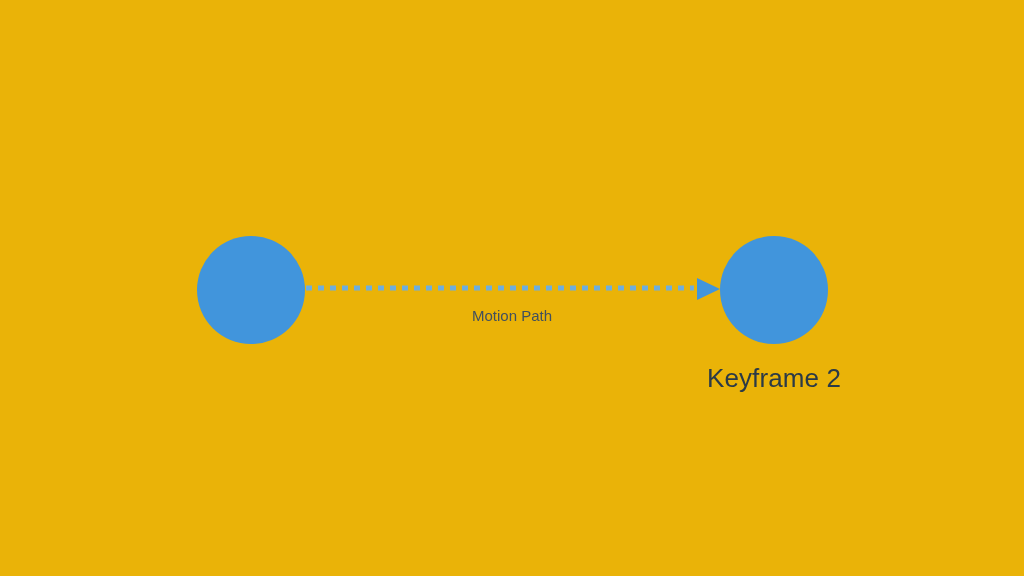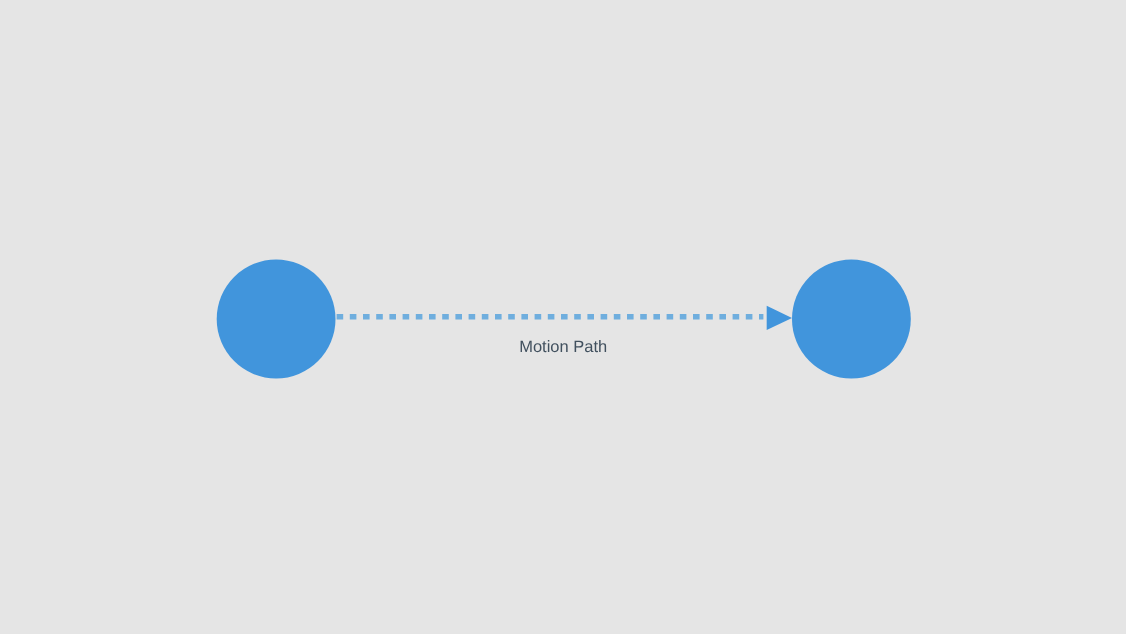--- a/index.html
+++ b/index.html
@@ -11,21 +11,21 @@
     width: 1024px;
     height: 576px;
     overflow: hidden;
     font-family: "Liberation Sans", sans-serif;
     -webkit-font-smoothing: antialiased;
   }
   #stage {
     position: relative;
     width: 1024px;
     height: 576px;
-    background: #e5e5e5;
+    background: #eab308;
   }
   
   .node {
     position: absolute;
     width: 108px;
     height: 108px;
     border-radius: 50%;
     background: #4195dc;
   }
   #node-kf1 { left: 197px; top: 236px; }
@@ -81,14 +81,15 @@
   <svg id="connector" viewBox="0 0 1024 576">
     <line x1="306" y1="288" x2="694" y2="288" stroke="#6faede" stroke-width="5" stroke-dasharray="6 6"></line>
     <polygon points="697,278 720,289 697,300" fill="#4195dc"></polygon>
   </svg>
 
   <div class="node" id="node-kf2"></div>
 
   <div id="path-label">Motion Path</div>
 
 
+  <div class="node-label" id="label-kf2">Keyframe 2</div>
 
 </div>
 
 </body></html>

